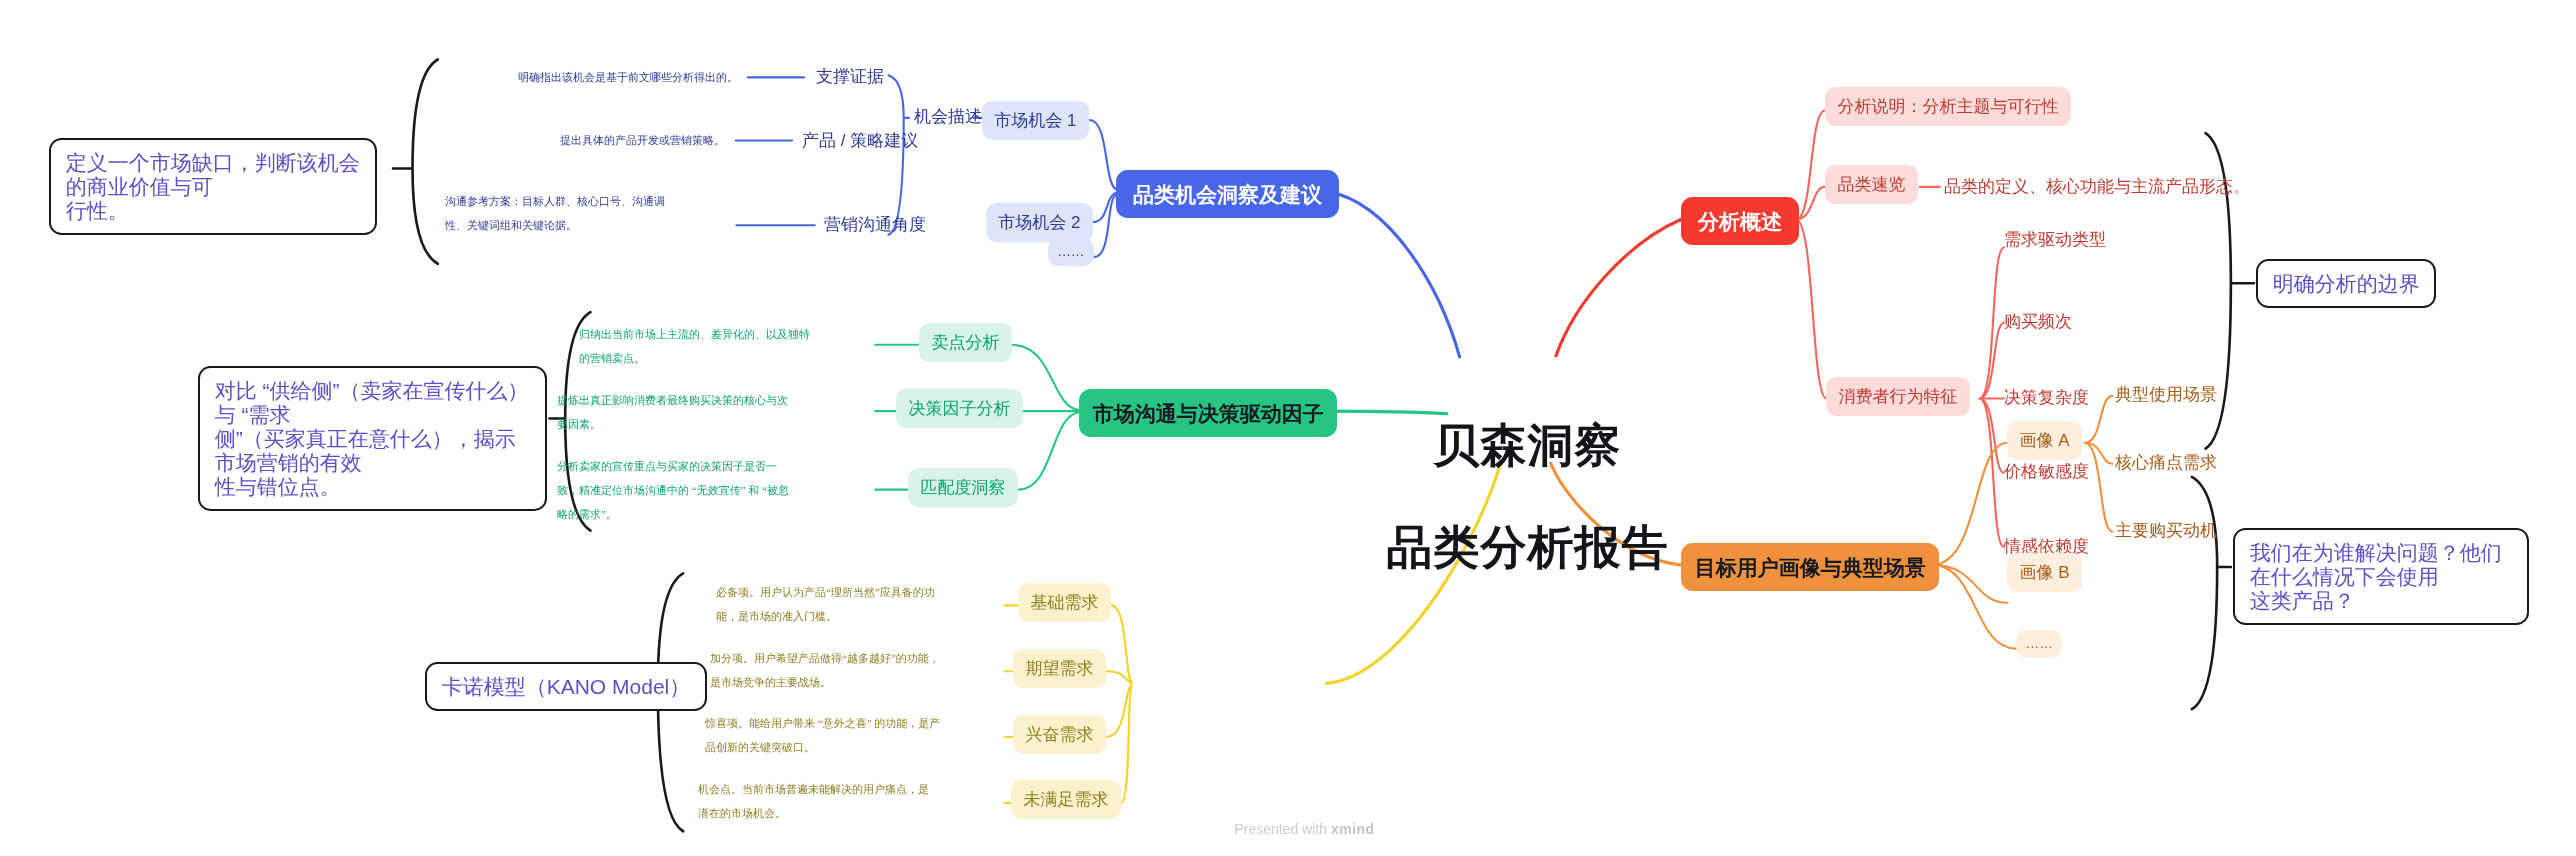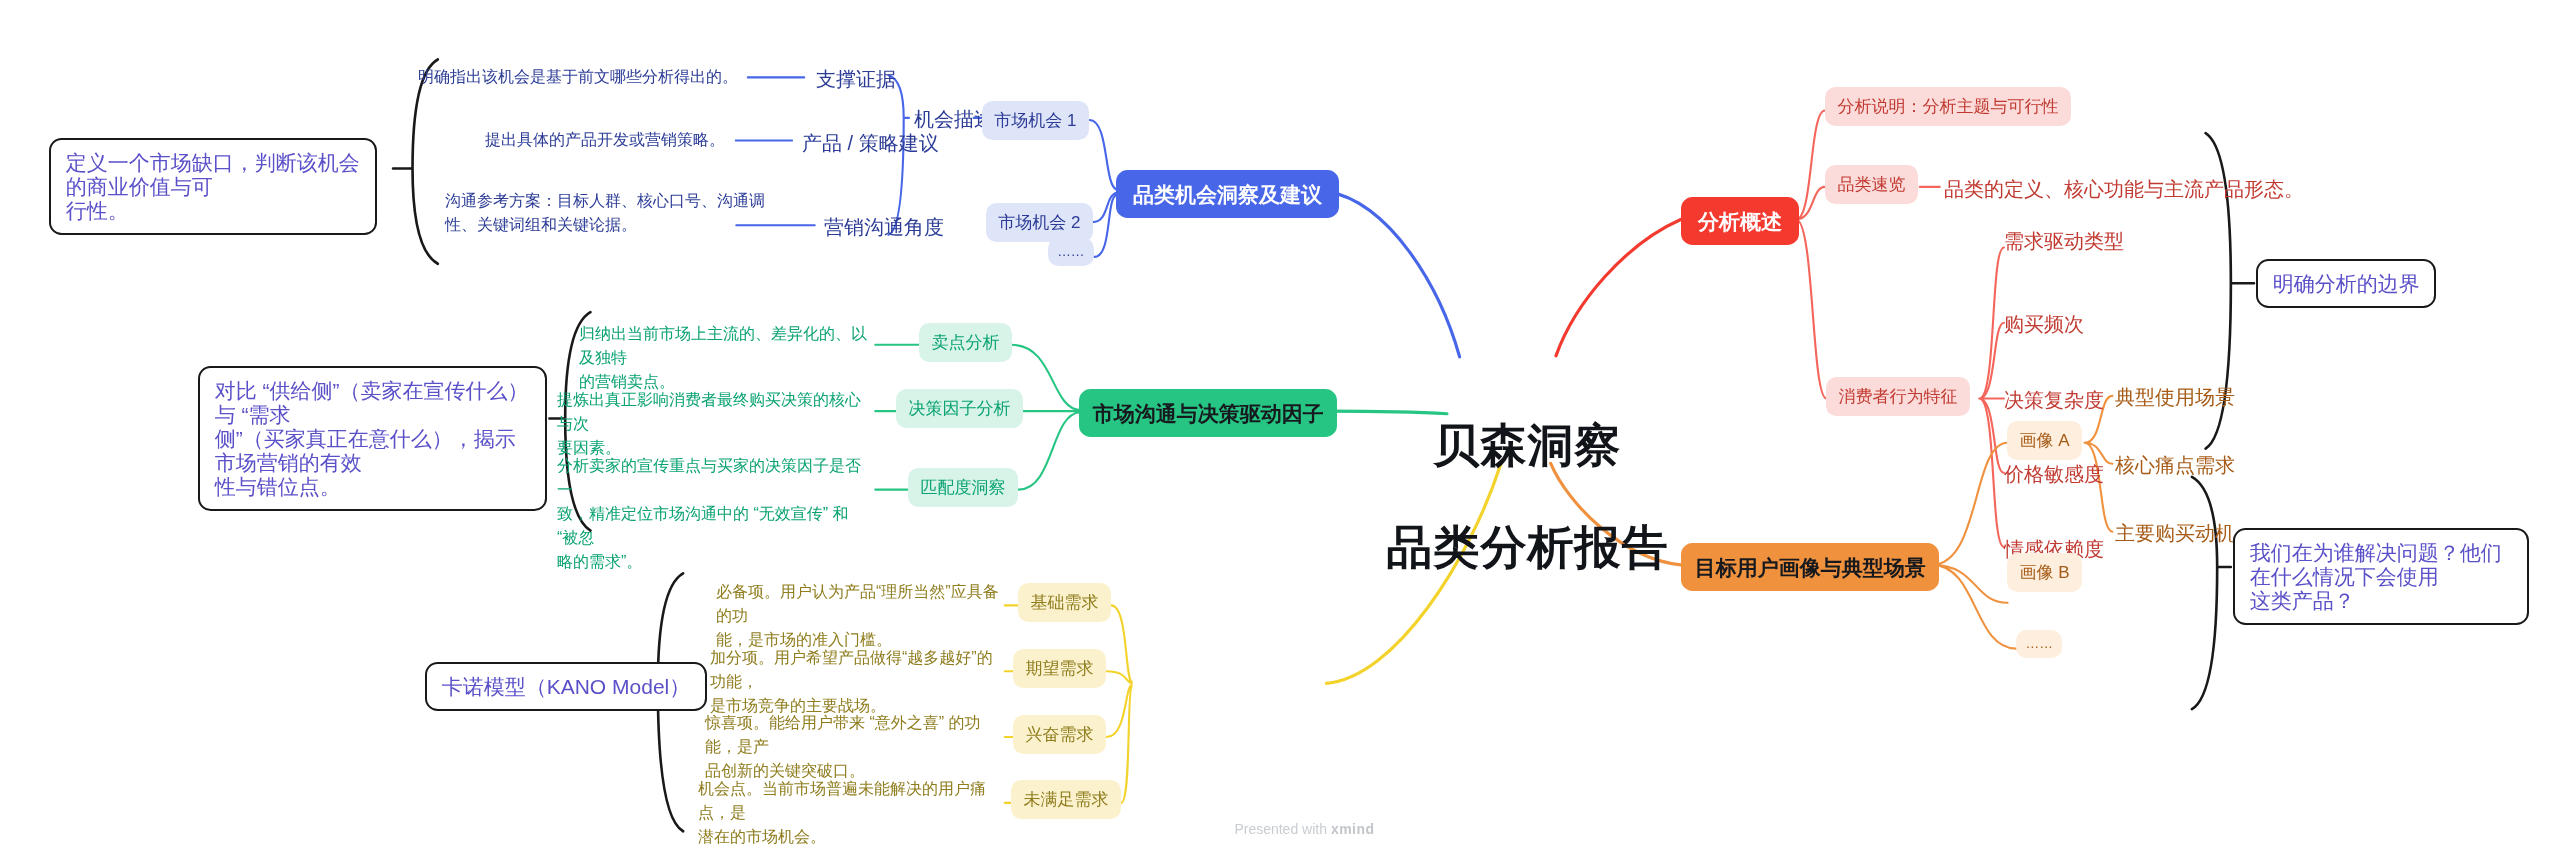--- a/index.html
+++ b/index.html
@@ -7,23 +7,23 @@
          font-family:"Liberation Sans","DejaVu Sans",sans-serif;}
   svg.wires{position:absolute;left:0;top:0;z-index:1;}
   .el{position:absolute;z-index:2;white-space:pre-line;}
   
   .root-title{width:295px;text-align:center;font-size:46px;font-weight:700;color:#111418;line-height:51px;letter-spacing:1.1px;}
   
   .main-node{border-radius:11.6px;font-size:21px;font-weight:700;padding:12.6px 17px;white-space:nowrap;line-height:1.1;}
   
   .box{border-radius:10.5px;font-size:17px;padding:9.5px 12.6px;white-space:nowrap;line-height:1.15;}
   
-  .plain{font-size:20px;white-space:nowrap;line-height:1.2;}
+  .plain{font-size:17px;white-space:nowrap;line-height:1.2;}
   
-  .detail{font-size:16px;line-height:24px;}
+  .detail{font-size:11px;line-height:24px;font-family:Liberation Serif, serif;}
   
   .note{border:2.1px solid #191919;border-radius:12.6px;font-size:21px;line-height:24px;color:#5a50c8;padding:10.5px 14.7px;background:#ffffff;}
   .right-align{text-align:right;}
   .footer{font-size:14px;color:#c9cdd1;white-space:nowrap;}
   .footer b{color:#c2c6ca;font-weight:700;letter-spacing:0.5px;}
 </style>
 </head>
 <body>
 
 <div class="stage">

